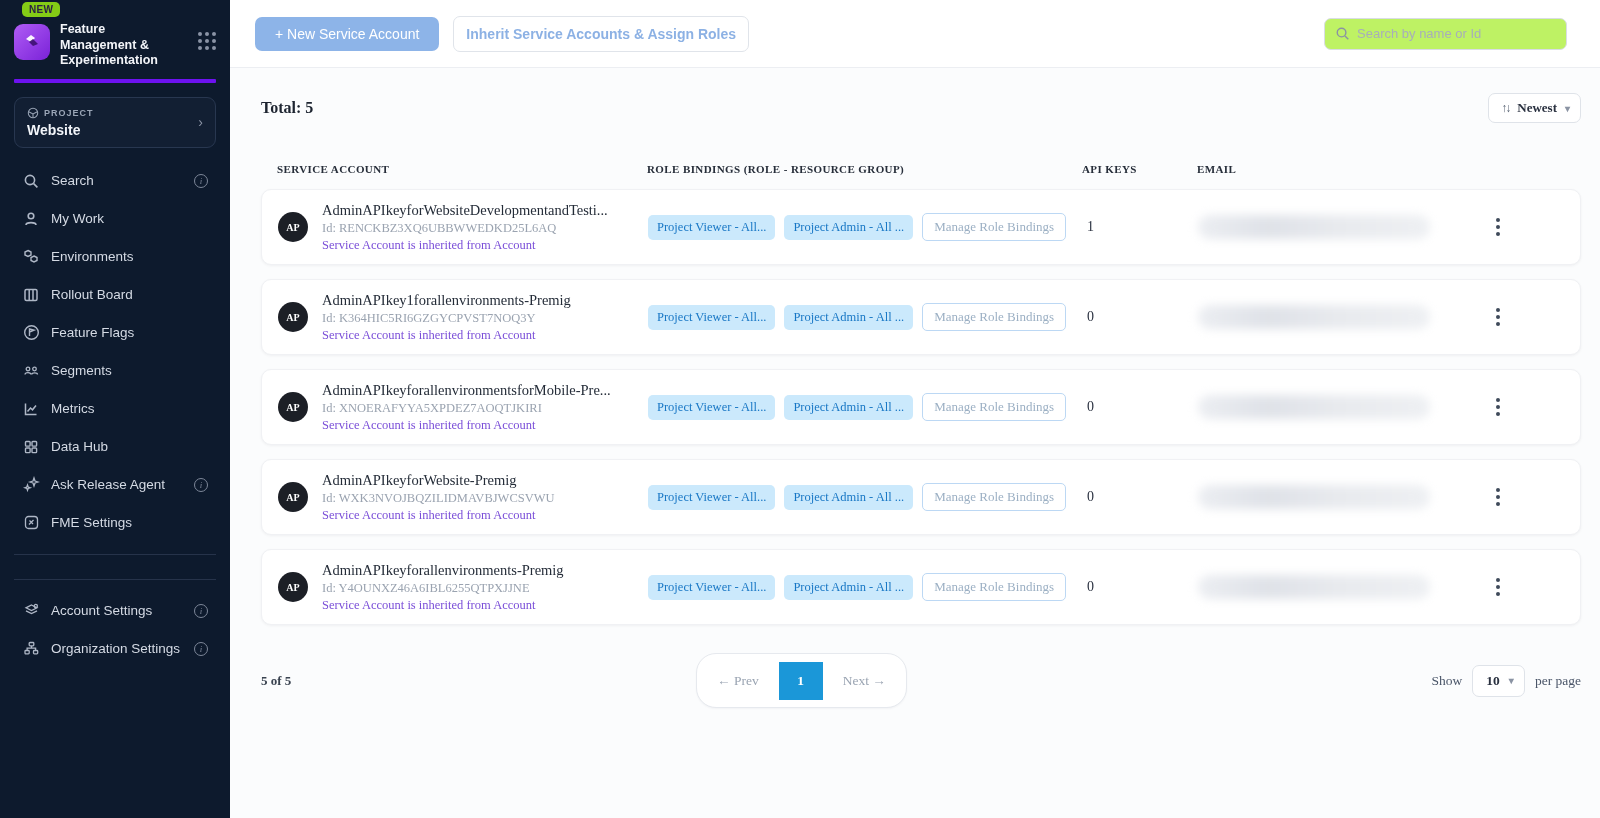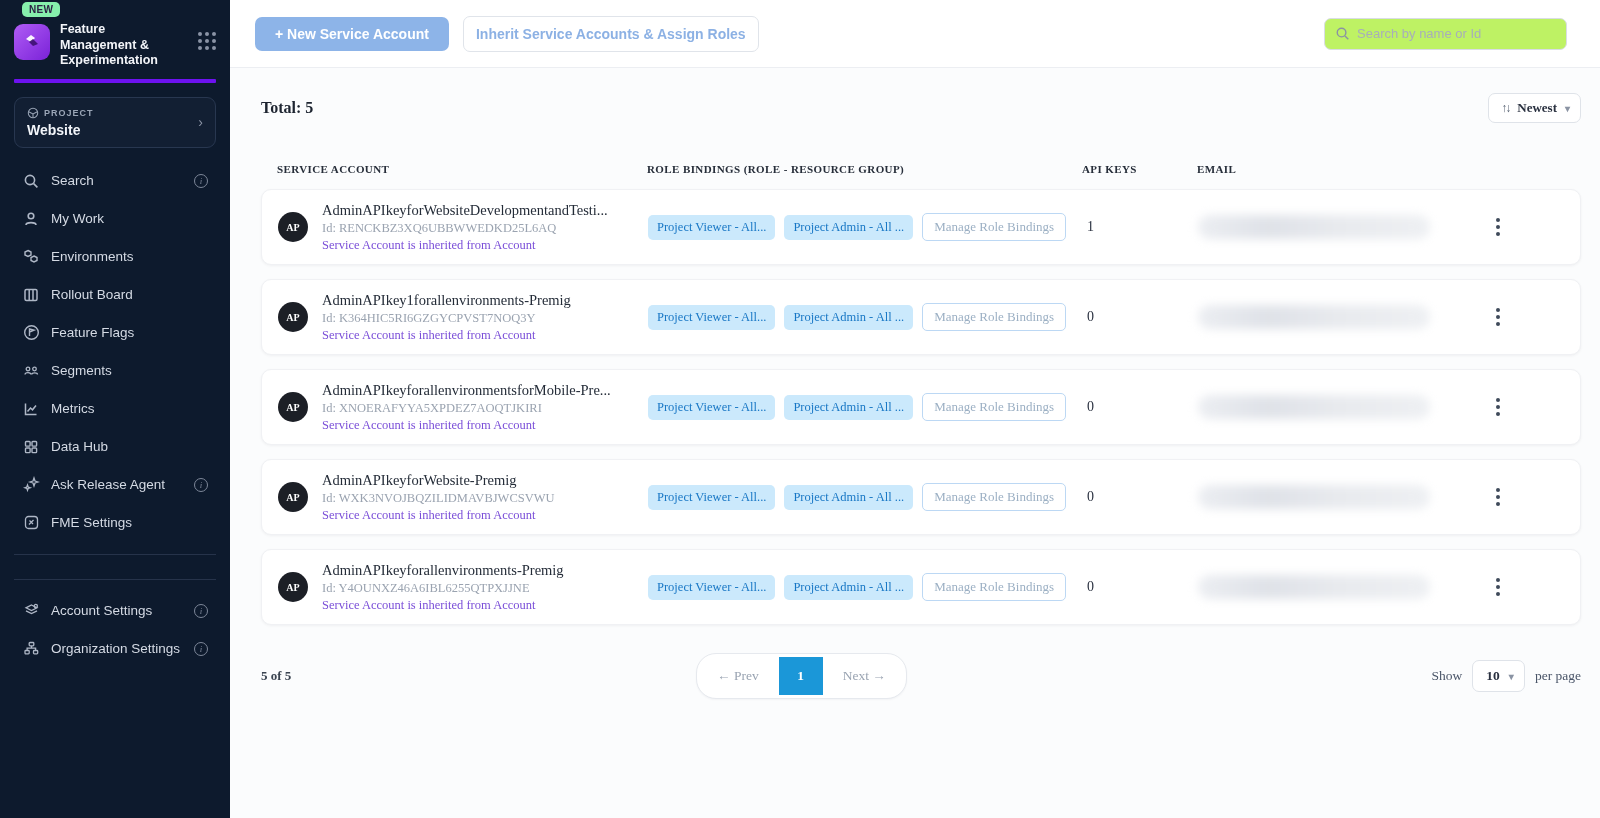--- a/index.html
+++ b/index.html
@@ -8,21 +8,21 @@
     width:1600px; height:818px; display:flex; overflow:hidden; position:relative;
     font-family:"Liberation Sans", sans-serif; background:#ffffff;
   }
   
   .sidebar {
     width:230px; flex:none; background:#0d1a2d; color:#cfd6e2;
     display:flex; flex-direction:column; position:relative;
   }
   .sb-header { position:relative; padding:14px 14px 0 14px; display:flex; align-items:flex-start; }
   .new-badge {
-    position:absolute; top:2px; left:22px; background:#86efac; color:#2c2244;
+    position:absolute; top:2px; left:22px; background:#84cc16; color:#2c2244;
     font-size:10px; font-weight:bold; padding:2px 7px; border-radius:5px; letter-spacing:.3px; z-index:2;
   }
   .logo-sq {
     width:36px; height:36px; border-radius:9px; flex:none; margin-top:10px;
     background:linear-gradient(135deg,#b express05cf5,#8f3df0 40%,#6e17c9);
     background:linear-gradient(135deg,#b05cf5,#7a22d8);
     display:flex; align-items:center; justify-content:center;
   }
   .app-title { font-size:12.5px; font-weight:bold; color:#f3f5f9; line-height:1.25; margin:8px 0 0 10px; width:118px; }
   .dots9 { margin:18px 0 0 auto; display:grid; grid-template-columns:repeat(3,4px); grid-gap:3px; }
@@ -51,21 +51,21 @@
   .sb-divider { height:1px; background:#26334a; margin:12px 14px; }
   .nav-item.selected { background:#152a41; color:#45b4f6; font-weight:bold; }
   .nav-item.selected .ic { color:#45b4f6; }
   
   .main { flex:1; display:flex; flex-direction:column; background:#fbfcfd; min-width:0; }
   .topbar {
     height:68px; flex:none; background:#ffffff; border-bottom:1px solid #eceef2;
     display:flex; align-items:center; padding:0 33px 0 25px; gap:14px;
   }
   .btn-primary {
-    background:#8db4e8; color:#ffffff; font-weight:bold; font-size:14px;
+    background:#8db4e8; color:#ffffff; font-weight:normal; font-size:14px;
     border:none; border-radius:7px; padding:9px 20px; cursor:pointer;
   }
   .btn-outline {
     background:#ffffff; color:#8cb1e4; font-weight:bold; font-size:14px;
     border:1px solid #e0e4ea; border-radius:7px; padding:9px 12px; cursor:pointer;
   }
   .spacer { flex:1; }
   .searchbox {
     width:243px; height:32px; border:1px solid #d9dde4; border-radius:7px; background:#bef264;
     display:flex; align-items:center; padding:0 10px; gap:7px;
@@ -110,21 +110,21 @@
     width:232px; height:24px; border-radius:12px; background:#e2e4ea; filter:blur(5px);
     background:linear-gradient(90deg,#eceef2,#dfe2e8 30%,#e8eaee 60%,#eef0f3);
   }
   .kebab { display:flex; flex-direction:column; gap:3px; align-items:center; justify-self:end; cursor:pointer; padding:4px 6px; }
   .kebab i { width:4px; height:4px; border-radius:50%; background:#3f4a5a; }
   
   .pag-row { display:flex; align-items:center; margin-top:28px; }
   .pag-count { font-size:13px; font-weight:bold; color:#3a4350; }
   .pager {
     display:flex; align-items:center; background:#fff; border:1px solid #e6e9ee; border-radius:20px;
-    height:46px; overflow:hidden; box-shadow:0 1px 2px rgba(16,24,40,.04);
+    height:55px; overflow:hidden; box-shadow:0 1px 2px rgba(16,24,40,.04);
     margin-left:auto; margin-right:auto; transform:translateX(-60px);
   }
   .pager .pg-btn { font-size:13.5px; color:#9aa4b2; padding:0 20px; background:none; border:none; cursor:pointer; font-family:inherit; }
   .pager .pg-cur {
     width:44px; height:38px; background:#1b97d8; color:#fff; font-size:13.5px; font-weight:bold;
     display:flex; align-items:center; justify-content:center; cursor:pointer;
   }
   .show-wrap { display:flex; align-items:center; gap:10px; font-size:13.5px; color:#4a5568; }
   .pp-select {
     border:1px solid #dfe3e9; border-radius:7px; background:#fff; height:32px;

